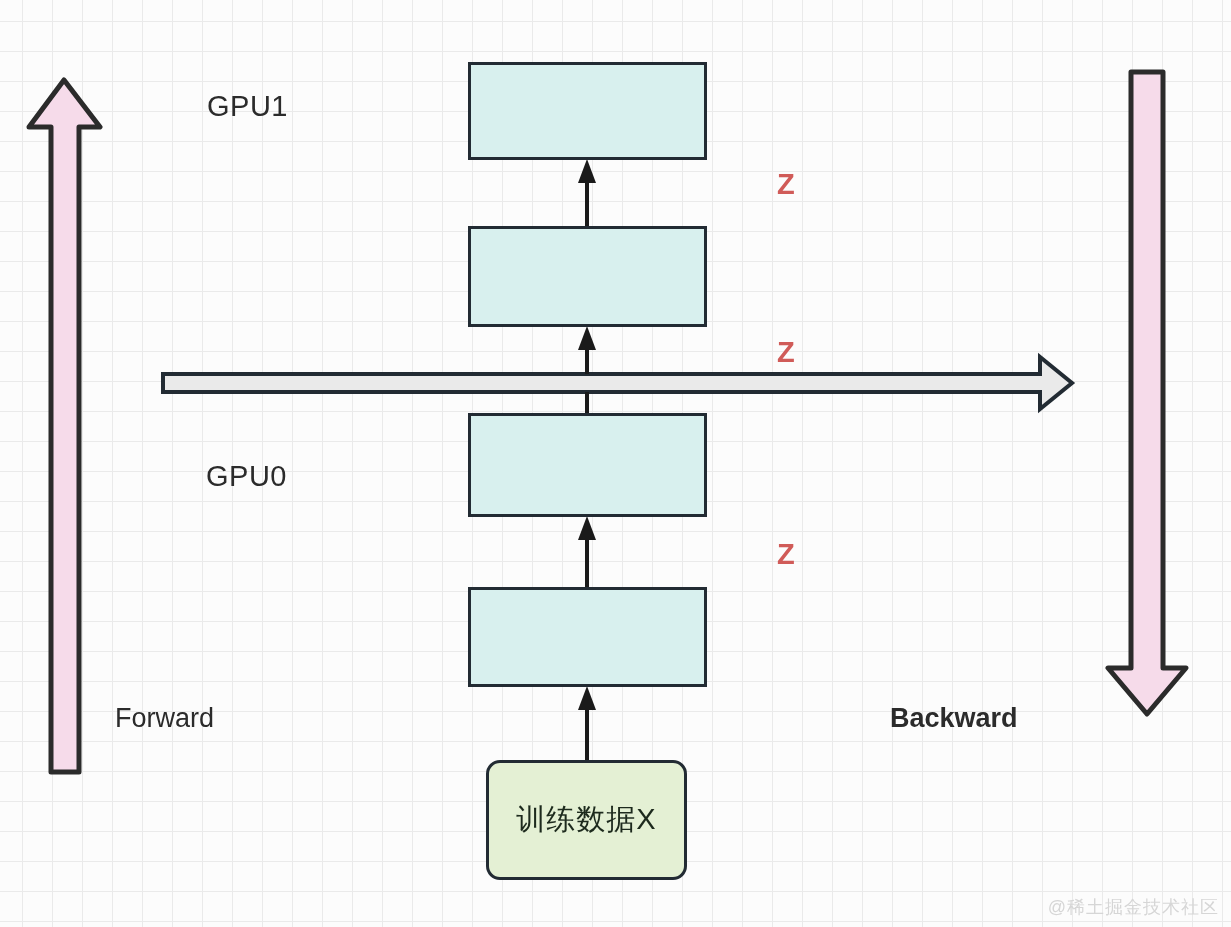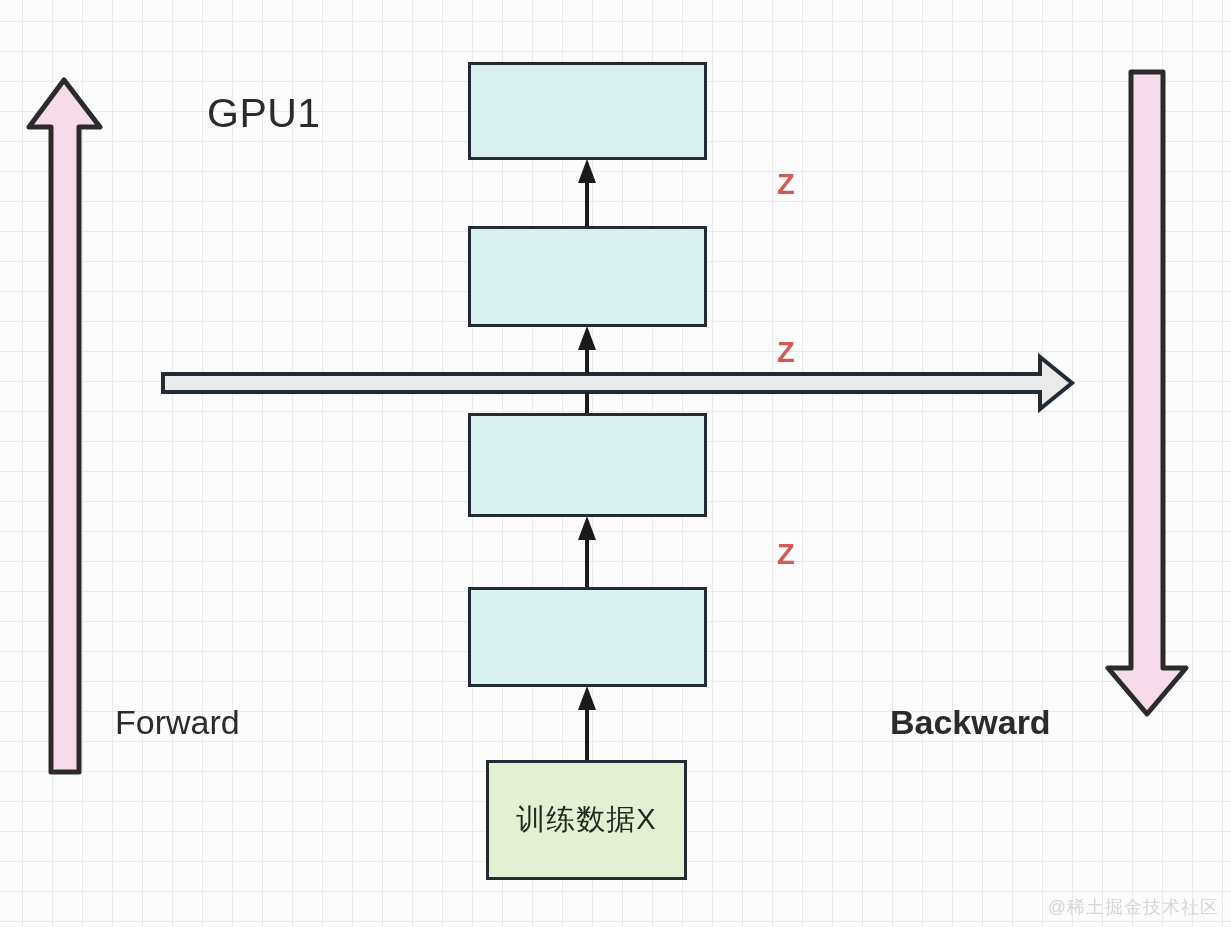--- a/index.html
+++ b/index.html
@@ -25,41 +25,41 @@
     position: absolute;
     background: #d8f0ee;
     border: 3px solid #222b33;
     box-sizing: border-box;
   }
 
   .data-box {
     position: absolute;
     background: #e4f0d4;
     border: 3px solid #222b33;
-    border-radius: 0;
+    border-radius: 14px;
     box-sizing: border-box;
     display: flex;
     align-items: center;
     justify-content: center;
     color: #1d2a1d;
     font-size: 29px;
     letter-spacing: 1px;
   }
 
   .gpu-label {
     position: absolute;
-    font-size: 41px;
+    font-size: 29px;
     color: #2b2b2b;
     letter-spacing: 0.5px;
     white-space: nowrap;
   }
 
   .dir-label {
     position: absolute;
-    font-size: 34px;
+    font-size: 27px;
     color: #2b2b2b;
     white-space: nowrap;
   }
 
   .z-label {
     position: absolute;
     font-size: 29px;
     font-weight: bold;
     color: #d05b58;
     white-space: nowrap;
@@ -127,20 +127,21 @@
   <div class="layer-box" style="left:468px; top:226px; width:239px; height:101px;"></div>
 
   <div class="layer-box" style="left:468px; top:413px; width:239px; height:104px;"></div>
 
   <div class="layer-box" style="left:468px; top:587px; width:239px; height:100px;"></div>
 
   <div class="data-box" style="left:486px; top:760px; width:201px; height:120px;">训练数据X</div>
 
   <div class="gpu-label" style="left:207px; top:90px;">GPU1</div>
 
+  <div class="gpu-label" style="left:206px; top:460px;">GPU0</div>
 
   <div class="dir-label" style="left:115px; top:703px;">Forward</div>
 
   <div class="dir-label" style="left:890px; top:703px;font-weight:bold;">Backward</div>
 
   <div class="z-label" style="left:777px; top:168px;">Z</div>
 
   <div class="z-label" style="left:777px; top:336px;">Z</div>
 
   <div class="z-label" style="left:777px; top:538px;">Z</div>

